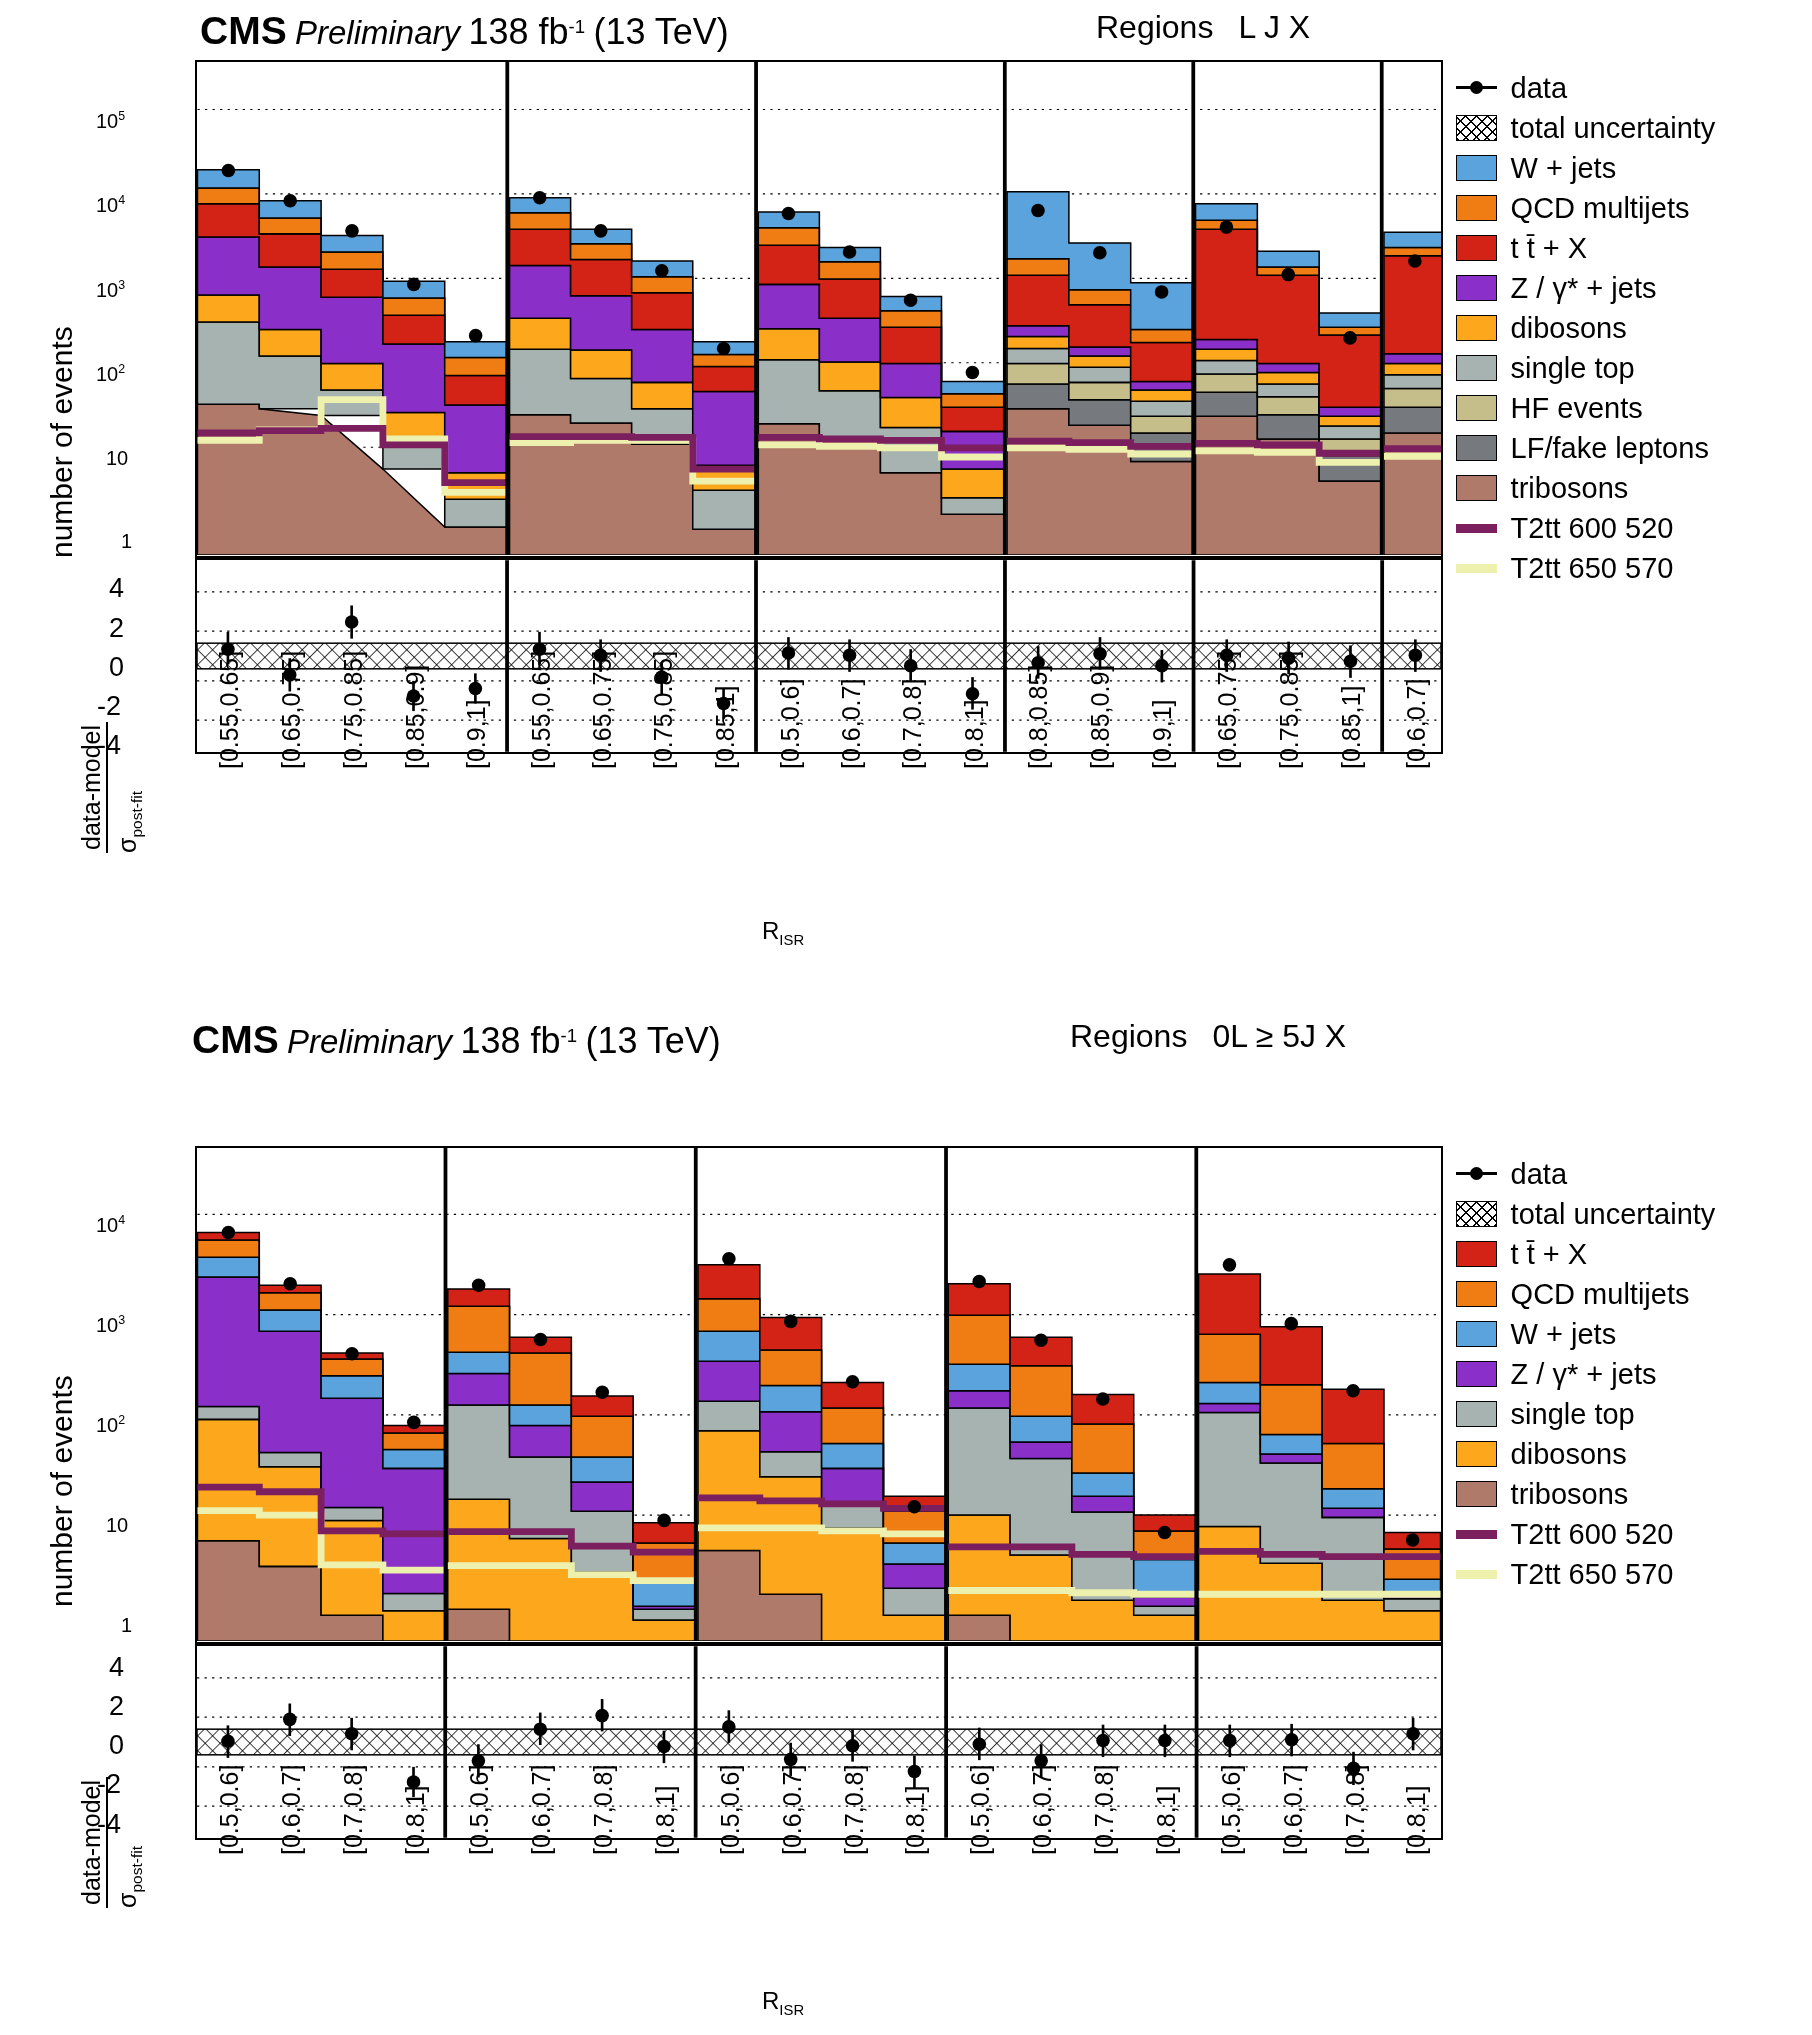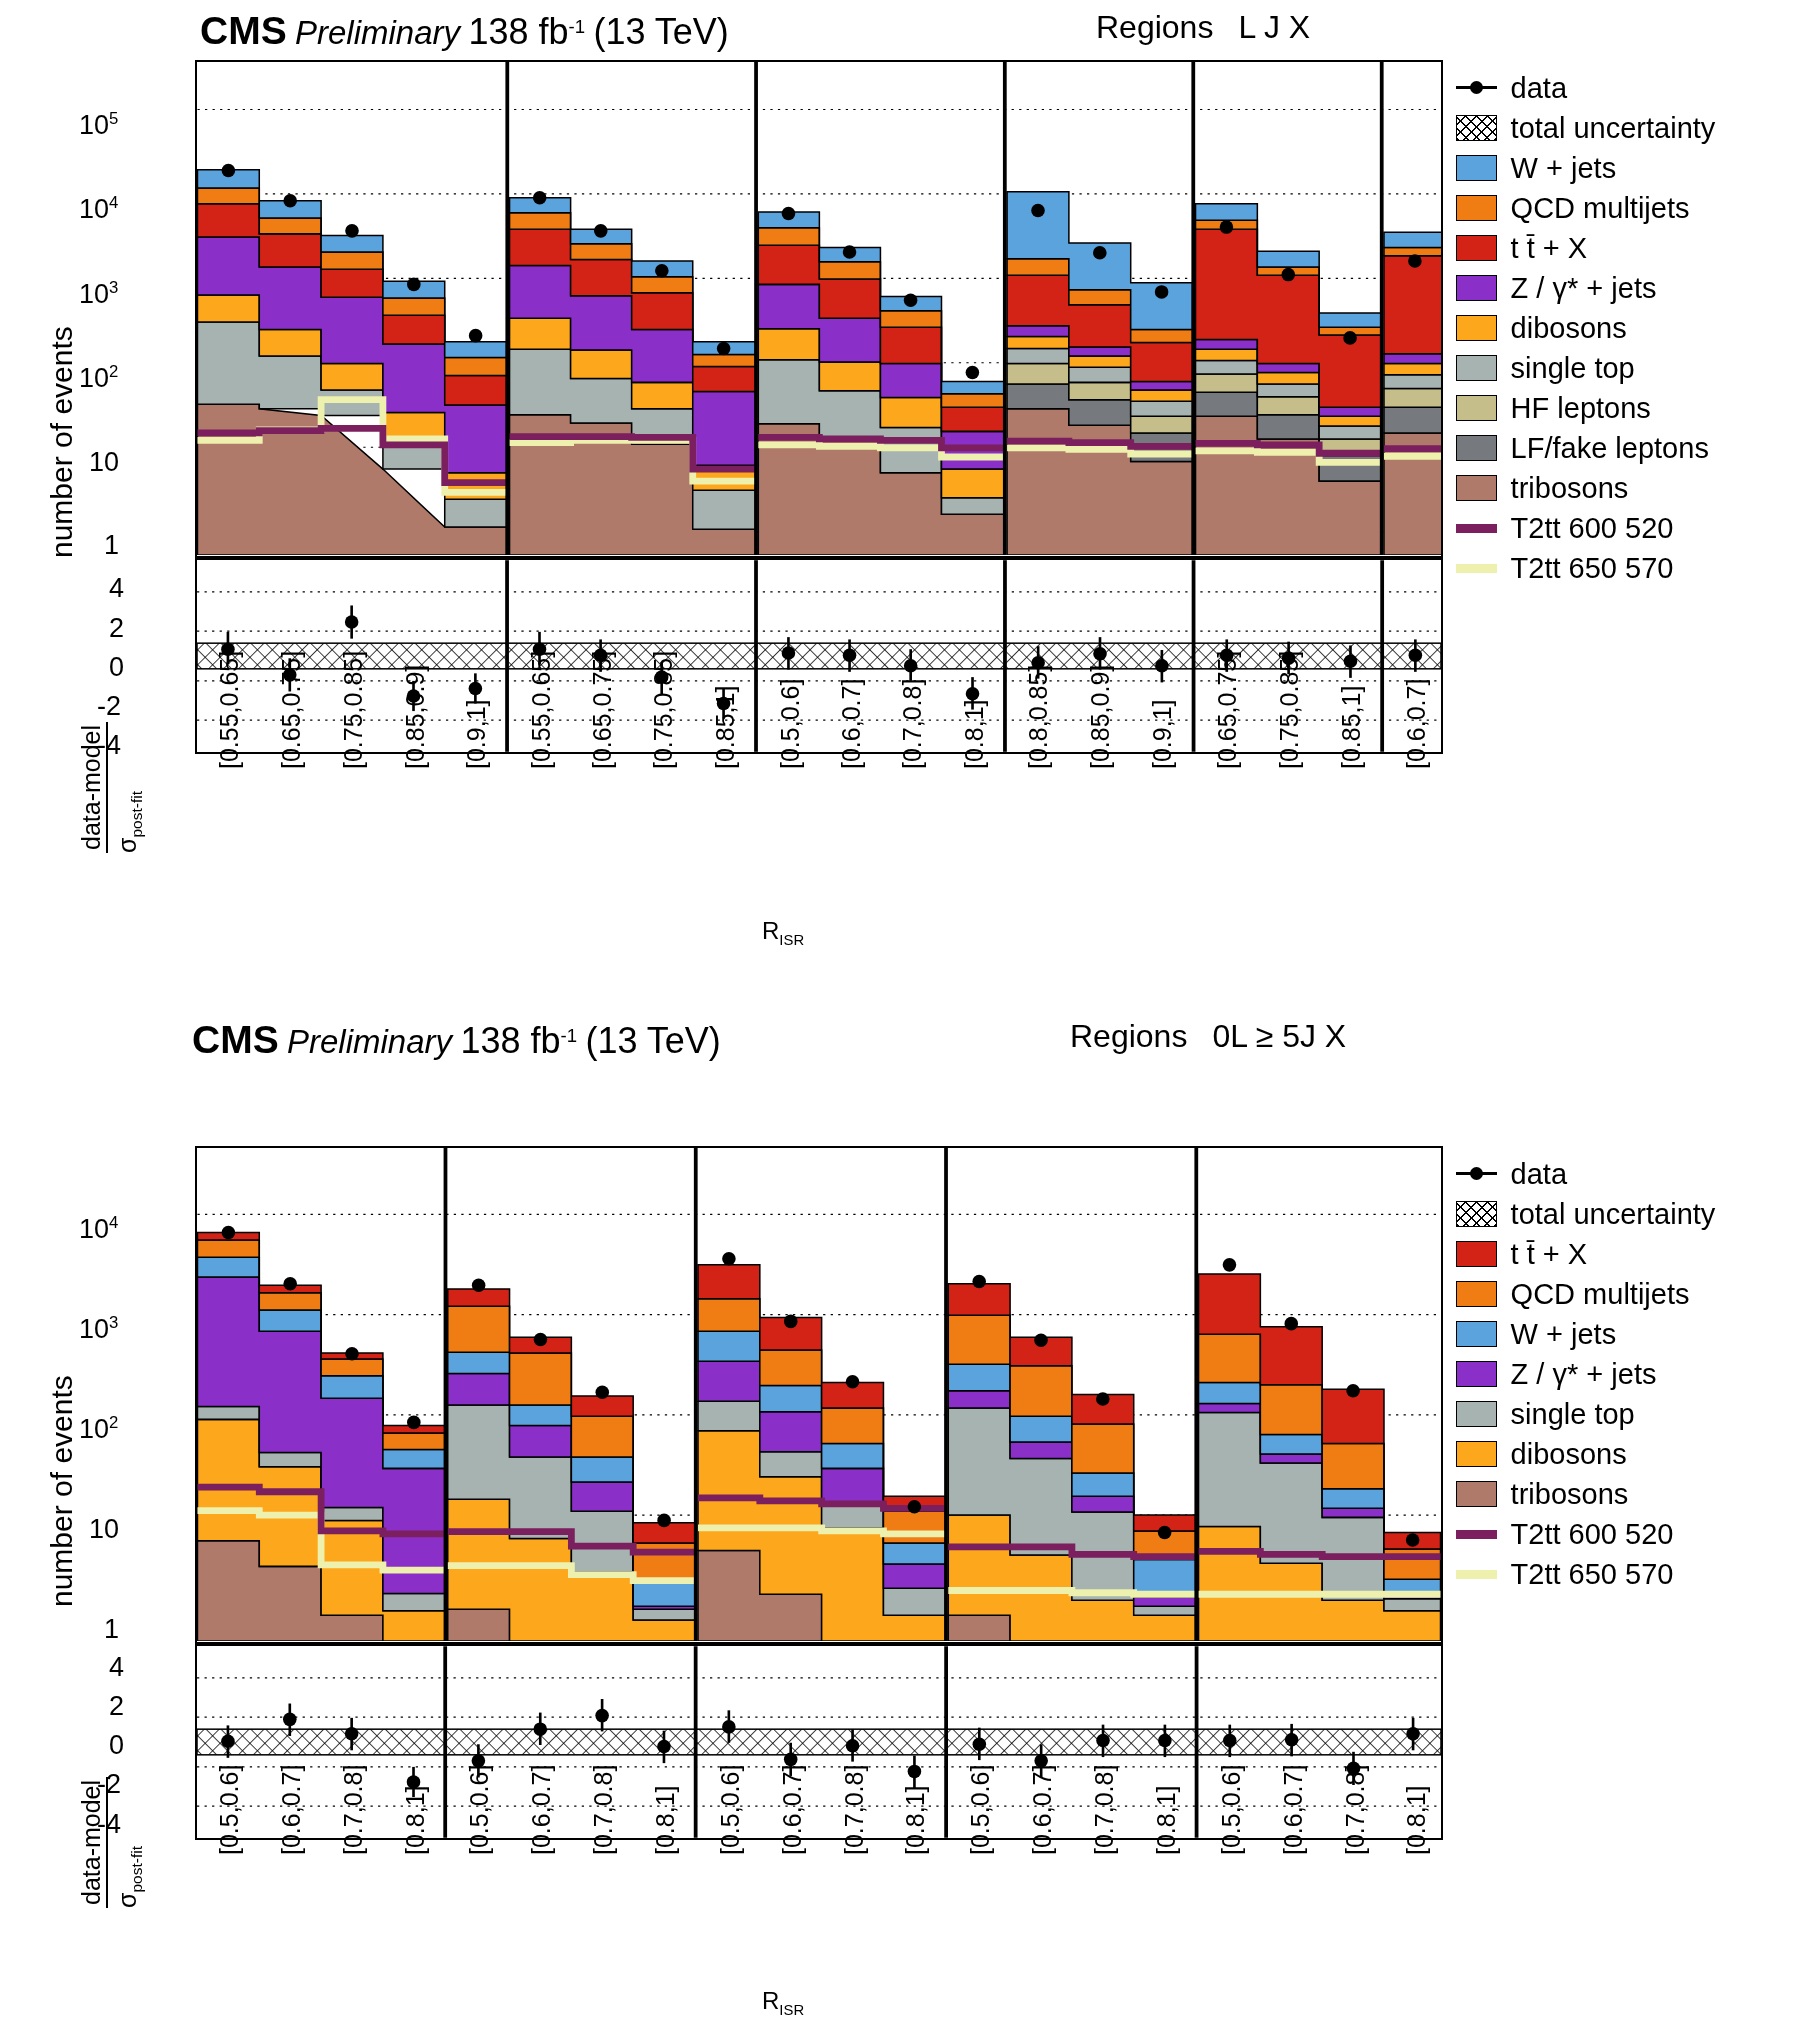--- a/index.html
+++ b/index.html
@@ -13,21 +13,21 @@
   .lumi{font-size:36px;text-align:right;}
   .regions{font-size:32px;}
 
   .plotbox{position:absolute;border:2.3px solid #000;box-sizing:border-box;background:#fff;}
   .ratiobox{position:absolute;border:2.3px solid #000;box-sizing:border-box;background:#fff;}
 
   .ylabel{position:absolute;transform:rotate(-90deg);transform-origin:left top;font-size:30px;white-space:nowrap;}
   .xlabel{position:absolute;font-size:24px;}
 
   .tick{position:absolute;font-size:27px;white-space:nowrap;}
-  .ticklog{position:absolute;font-size:27px;white-space:nowrap;}
+  .ticklog{position:absolute;font-size:20px;white-space:nowrap;margin-left:17px;}
 
   .binlabel{position:absolute;transform:rotate(-90deg);transform-origin:left top;font-size:25px;white-space:nowrap;}
   .regname{position:absolute;font-size:27px;white-space:nowrap;text-align:center;}
 
   .legend{position:absolute;font-size:29px;}
   .legrow{display:flex;align-items:center;height:40px;}
   .legsw{width:41px;height:26px;margin-right:13.6px;border:1.5px solid #000;box-sizing:border-box;flex:0 0 auto;}
   .legsw-line{width:41px;height:9px;margin-right:13.6px;flex:0 0 auto;}
   .legsw-data{width:41px;height:26px;margin-right:13.6px;flex:0 0 auto;position:relative;}
   .legsw-data:before{content:"";position:absolute;left:0;top:11.3px;width:41px;height:3px;background:#000;}
@@ -386,21 +386,21 @@
     <div class="legrow">
         <span class="legsw" style="background:#fca71c;"></span>
         <span class="legtxt">dibosons</span>
       </div>
     <div class="legrow">
         <span class="legsw" style="background:#a7b3b0;"></span>
         <span class="legtxt">single top</span>
       </div>
     <div class="legrow">
         <span class="legsw" style="background:#c5bd8a;"></span>
-        <span class="legtxt">HF leptons</span>
+        <span class="legtxt">HF events</span>
       </div>
     <div class="legrow">
         <span class="legsw" style="background:#76797e;"></span>
         <span class="legtxt">LF/fake leptons</span>
       </div>
     <div class="legrow">
         <span class="legsw" style="background:#b07a6b;"></span>
         <span class="legtxt">tribosons</span>
       </div>
     <div class="legrow">

